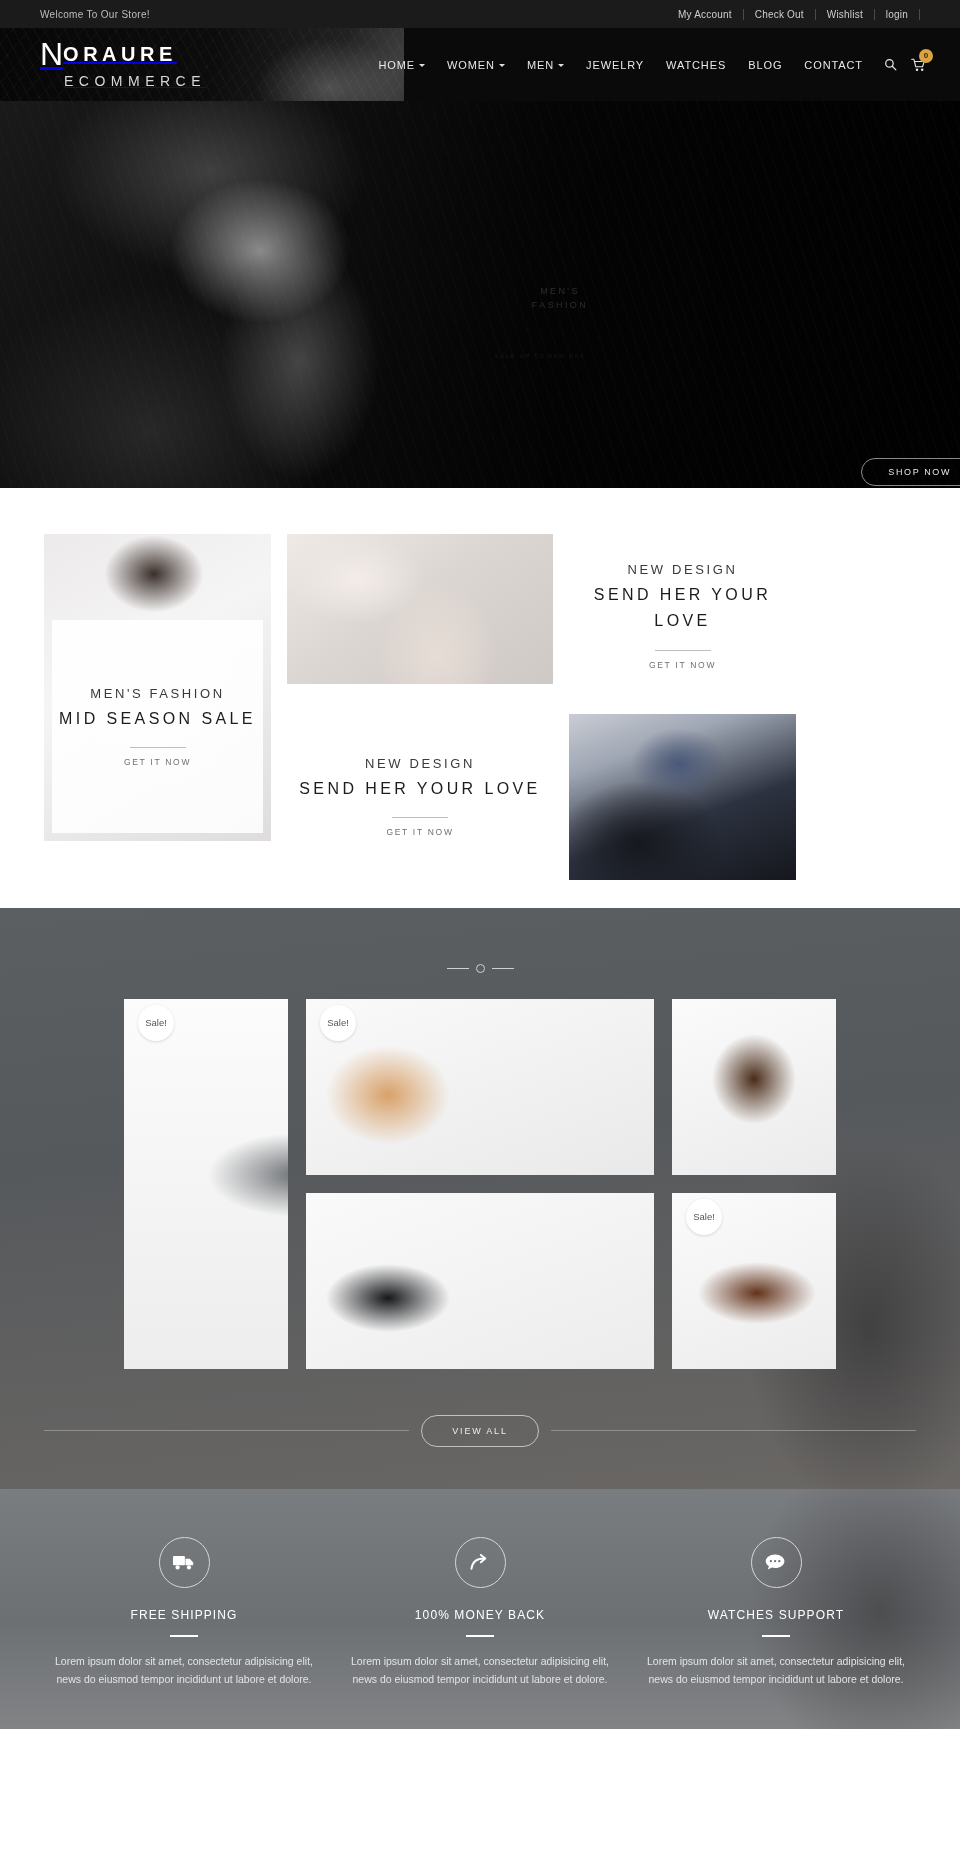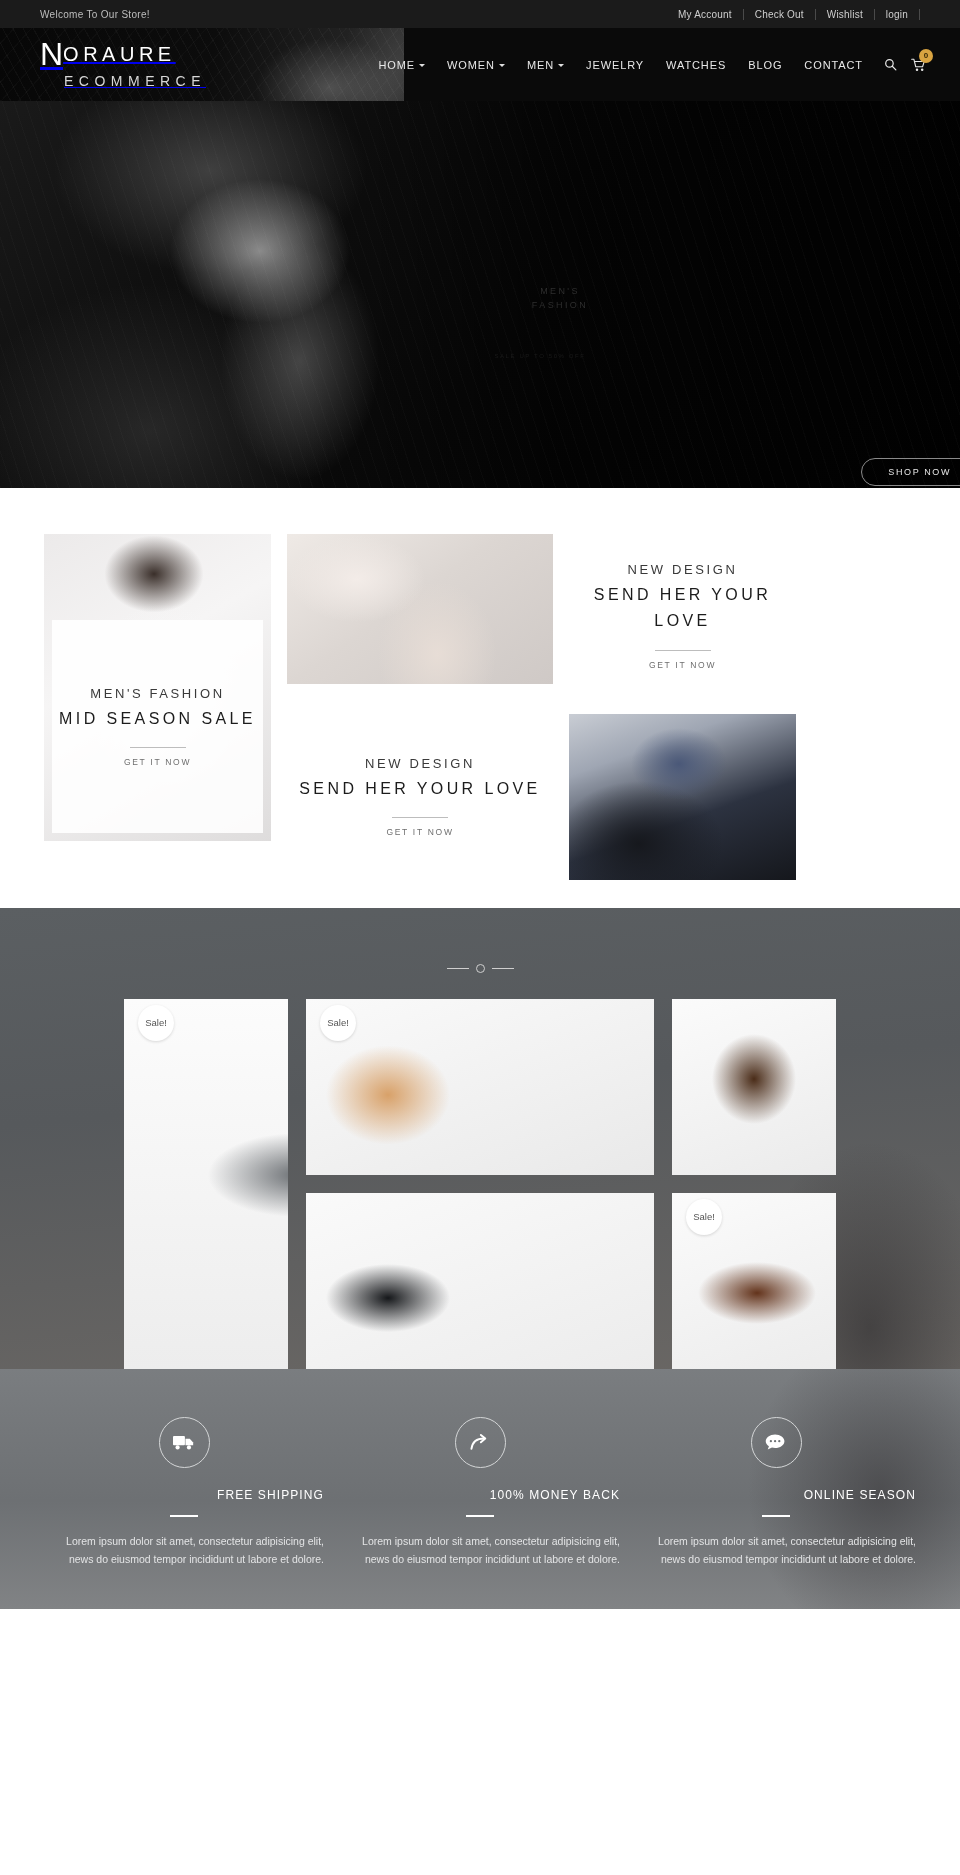--- a/index.html
+++ b/index.html
@@ -37,21 +37,21 @@
     background:
       repeating-linear-gradient(62deg, rgba(255,255,255,.035) 0 1px, transparent 1px 9px),
       repeating-linear-gradient(-48deg, rgba(255,255,255,.025) 0 1px, transparent 1px 13px);
   }
   .navpanel{
     position:absolute; left:404px; top:0; right:0; height:100%; background:#0a0a0a;
   }
   .logo{ position:relative; z-index:3; margin-left:40px; }
   .logo-main{ display:flex; align-items:flex-start; color:#fff; }
   .logo-n{ font-size:32px; line-height:.92; font-weight:400; letter-spacing:0; }
-  .logo-rest{ font-size:20px; letter-spacing:4.5px; font-weight:400; margin-top:3px; }
+  .logo-rest{ font-size:20px; letter-spacing:4.5px; font-weight:700; margin-top:3px; }
   .logo-sub{ font-size:14px; letter-spacing:5.5px; color:#d8d8d8; margin-left:24px; margin-top:3px; }
 
   .nav{ position:relative; z-index:3; margin-left:auto; display:flex; align-items:center; padding-right:34px; }
   .nav-item{
     color:#e8e8e8; font-size:11px; letter-spacing:.9px; text-decoration:none;
     padding:0 11px; display:flex; align-items:center; gap:4px; white-space:nowrap;
   }
   .chev{ display:inline-block; width:0; height:0; border-left:3px solid transparent;
          border-right:3px solid transparent; border-top:3.5px solid #e0e0e0; margin-top:2px; }
   .nav-icons{ display:flex; align-items:center; gap:14px; margin-left:10px; }
@@ -173,21 +173,21 @@
   .features{
     position:relative; background:#6e7275; padding:48px 44px 40px; overflow:hidden;
   }
   .feat-bg{
     position:absolute; inset:0;
     background:
       radial-gradient(ellipse 220px 260px at 880px 120px, rgba(45,43,45,.5), transparent 60%),
       linear-gradient(180deg,#7a7d80 0%,#6d7073 55%,#818385 100%);
   }
   .feat-grid{ position:relative; z-index:2; display:grid; grid-template-columns:repeat(3,1fr); gap:16px; }
-  .feat{ text-align:right; }
+  .feat{ text-align:center; }
   .feat-circle{
     width:51px; height:51px; border-radius:50%; border:1px solid #d4d6d7; margin:0 auto 20px;
     display:flex; align-items:center; justify-content:center;
   }
   .feat-title{ color:#fff; font-size:12px; letter-spacing:1.1px; font-weight:400; }
   .feat-rule{ width:28px; height:2px; background:#fff; margin:13px auto 15px; }
   .feat-text{ color:#e3e4e5; font-size:10.5px; line-height:1.75; }
 </style>
 </head>
 <body>
@@ -313,20 +313,25 @@
       <div class="tile t2">
         <span class="sale-badge">Sale!</span>
       </div>
       <div class="tile t3"></div>
       <div class="tile t4"></div>
       <div class="tile t5">
         <span class="sale-badge">Sale!</span>
       </div>
     </div>
 
+    <div class="viewall-row">
+      <span class="va-line"></span>
+      <button class="view-all">VIEW ALL</button>
+      <span class="va-line"></span>
+    </div>
   </div>
 </div>
 
 <div class="features">
   <div class="feat-bg"></div>
   <div class="feat-grid">
 
     <div class="feat">
       <div class="feat-circle">
         <svg width="22" height="17" viewBox="0 0 24 18" fill="#fff">
@@ -355,18 +360,18 @@
 
     <div class="feat">
       <div class="feat-circle">
         <svg width="22" height="19" viewBox="0 0 24 20" fill="#fff">
           <path d="M11 1.2c5.6 0 10.2 3.3 10.2 7.4S16.6 16 11 16c-1.2 0-2.3-.15-3.4-.42L3 17.6l1.3-3.5C2.2 12.7 0.8 10.8 0.8 8.6 0.8 4.5 5.4 1.2 11 1.2z"></path>
           <circle cx="6.4" cy="8.5" r="1.25" fill="#6e7275"></circle>
           <circle cx="11" cy="8.5" r="1.25" fill="#6e7275"></circle>
           <circle cx="15.6" cy="8.5" r="1.25" fill="#6e7275"></circle>
         </svg>
       </div>
-      <div class="feat-title">ONLINE SEASON</div>
+      <div class="feat-title">WATCHES SUPPORT</div>
       <div class="feat-rule"></div>
       <div class="feat-text">Lorem ipsum dolor sit amet, consectetur adipisicing elit, news do eiusmod tempor incididunt ut labore et dolore.</div>
     </div>
   </div>
 </div>
 
 </body></html>

